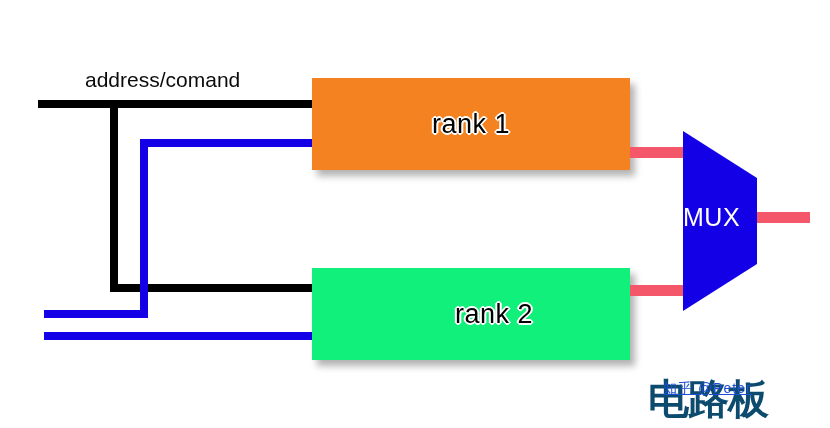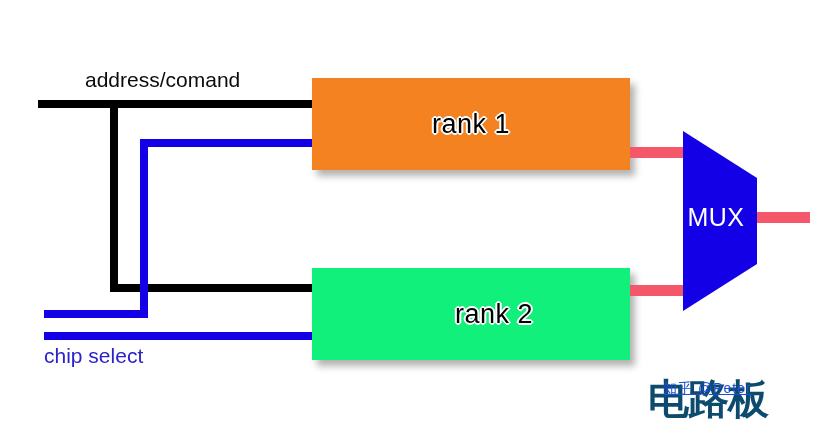--- a/index.html
+++ b/index.html
@@ -54,21 +54,21 @@
     left: 683px;
     top: 131px;
     width: 74px;
     height: 180px;
   }
   #mux-label {
     position: absolute;
     left: 683px;
     top: 203px;
     width: 66px;
-    text-align: center;
+    text-align: left;
     font-size: 25px;
     color: #ffffff;
     letter-spacing: 0.5px;
   }
 
   
   .diagram-text {
     position: absolute;
     white-space: nowrap;
     font-size: 21px;
@@ -104,21 +104,20 @@
 </head>
 <body>
 
 <div id="canvas">
 
   <div id="watermark-bg">电路板</div>
   <div id="watermark-text">知乎 @Peter</div>
 
   <div class="diagram-text" id="address-command-label">address/comand</div>
 
-  <div class="diagram-text" id="chip-select-label">chip select</div>
 
   <div class="wire wire-black" style="left:38px; top:100px; width:276px; height:8px;"></div>
 
   <div class="wire wire-black" style="left:110px; top:100px; width:8px; height:192px;"></div>
 
   <div class="wire wire-black" style="left:110px; top:284px; width:204px; height:8px;"></div>
 
   <div class="wire wire-blue" style="left:140px; top:139px; width:174px; height:8px;"></div>
 
   <div class="wire wire-blue" style="left:140px; top:139px; width:8px; height:179px;"></div>

